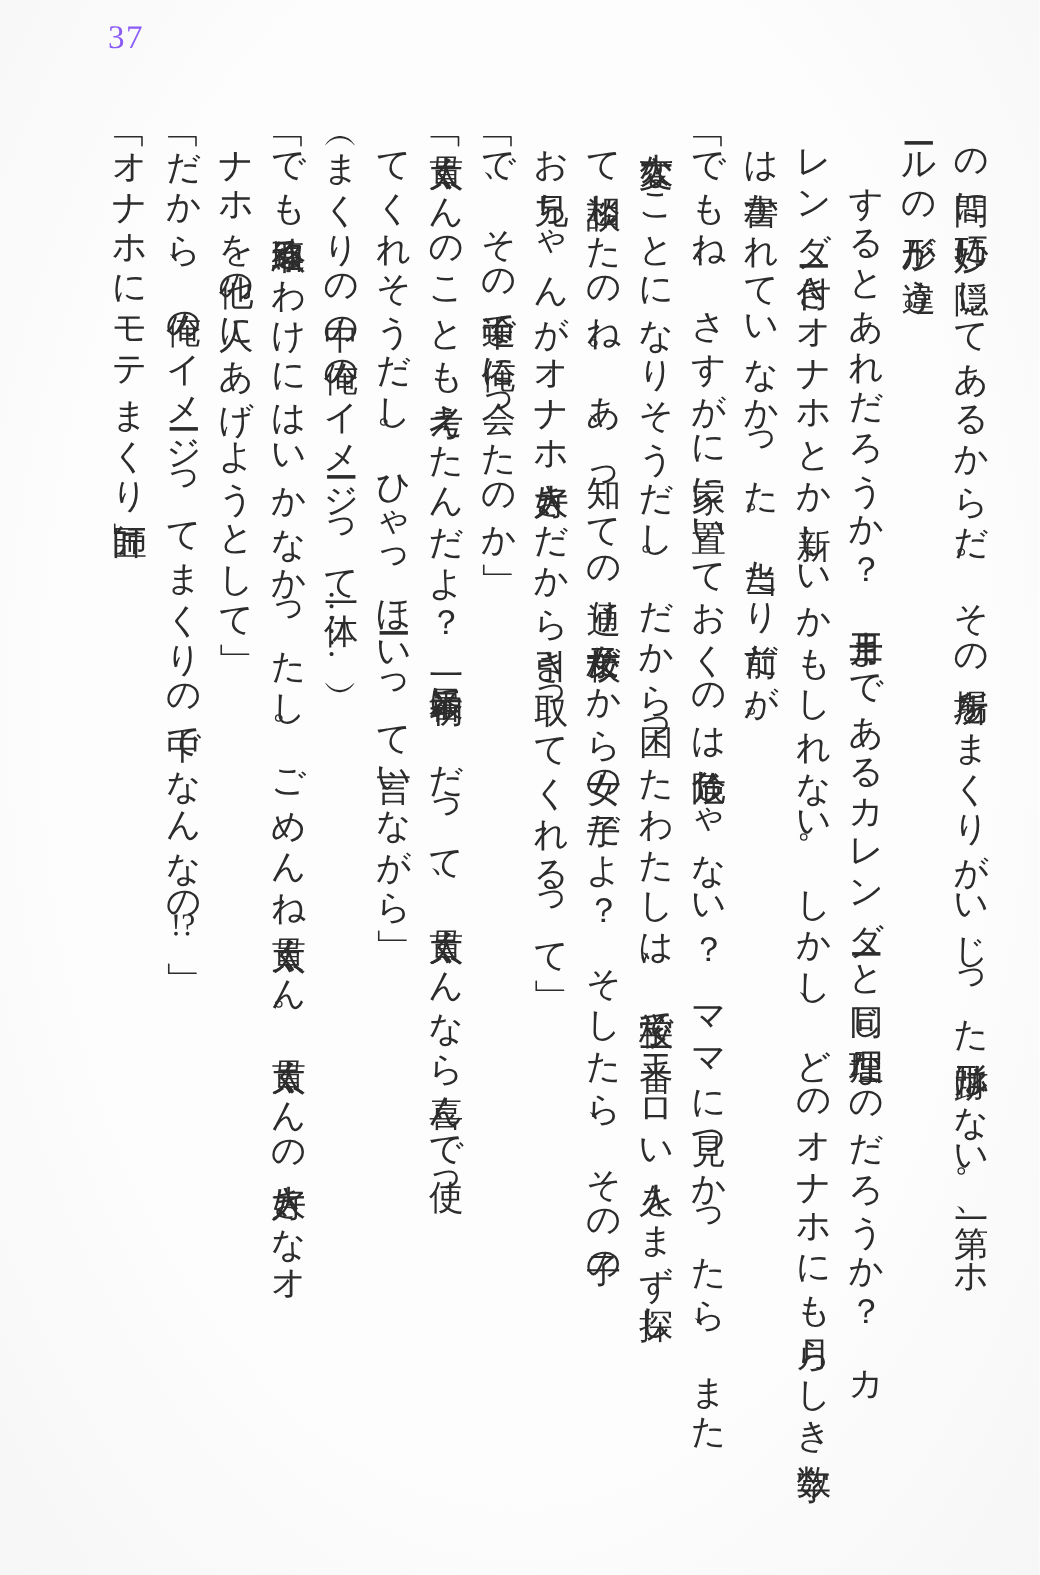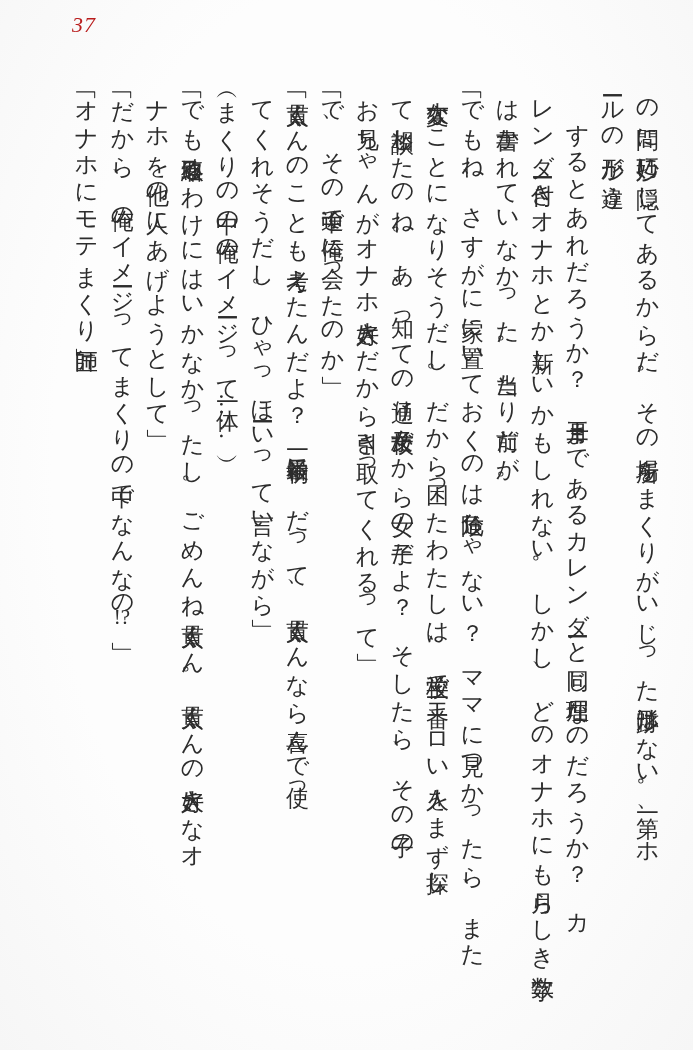--- a/index.html
+++ b/index.html
@@ -12,22 +12,21 @@
     position: relative;
     overflow: hidden;
     background: radial-gradient(ellipse at 50% 45%, #fdfdfd 60%, #f6f6f6 100%);
     font-family: "Liberation Serif", "DejaVu Serif", serif;
   }
   .page-number {
     position: absolute;
     top: 12px;
     left: 72px;
     font-size: 22px;
-    font-style: italic;
-    color: #b91c1c;
+    color: #8b5cf6;
     letter-spacing: 1px;
   }
   .text-block {
     position: absolute;
     top: 84px;
     right: 28px;
     height: 924px;
     writing-mode: vertical-rl;
     -webkit-writing-mode: vertical-rl;
     text-orientation: mixed;

